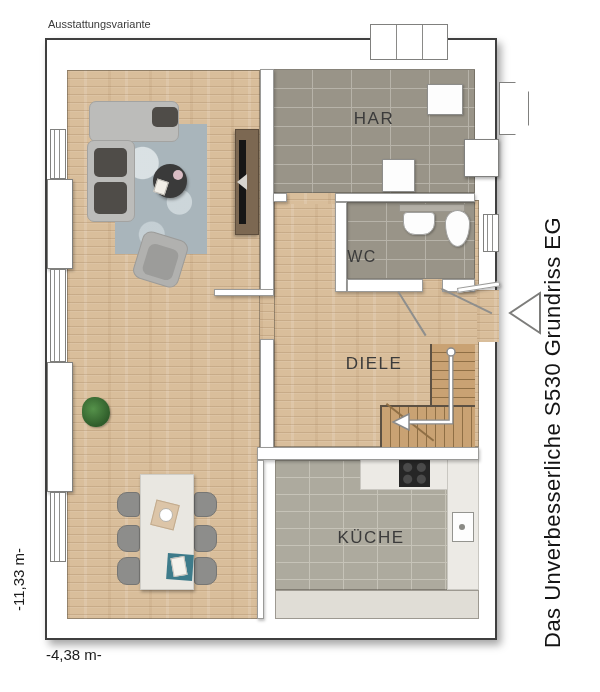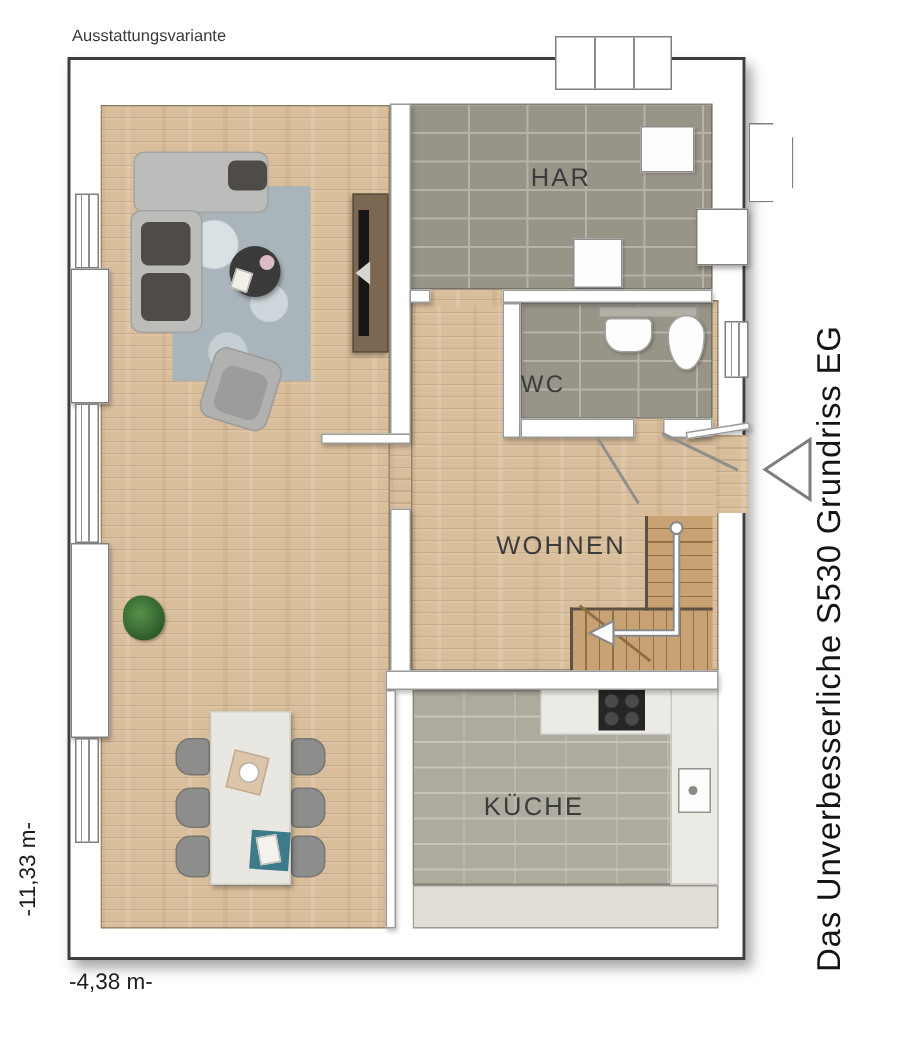--- a/index.html
+++ b/index.html
@@ -153,22 +153,22 @@
 
     <div class="winbox" style="left:417px;top:99px;width:35px;height:38px;"></div>
     <div class="glazing" style="left:436px;top:174px;width:16px;height:38px;"></div>
     <div class="winbox" style="left:452px;top:42px;width:30px;height:53px;box-shadow:none;
          clip-path:polygon(0 0,55% 0,55% 18%,100% 18%,100% 82%,55% 82%,55% 100%,0 100%);"></div>
     <div class="winbox" style="left:323px;top:-16px;width:78px;height:36px;box-shadow:none;
          background-image:linear-gradient(90deg,transparent 0 25px,#8a8a88 25px 26px,transparent 26px 51px,#8a8a88 51px 52px,transparent 52px);"></div>
 
     <div class="room-label" style="left:327px;top:79px;">HAR</div>
     <div class="room-label" style="left:315px;top:217px;font-size:16px;text-align:right;">WC</div>
-    <div class="room-label" style="left:327px;top:324px;">WOHNEN</div>
-    <div class="room-label" style="left:309px;top:498px;">KÜCHE</div>
+    <div class="room-label" style="left:327px;top:324px;">DIELE</div>
+    <div class="room-label" style="left:324px;top:498px;">KÜCHE</div>
   </div>
 
   <svg class="abs" style="left:505px;top:290px;" width="40" height="46">
     <polygon points="35,3 5,23 35,43" fill="#ffffff" stroke="#7d7d7b" stroke-width="2"></polygon>
   </svg>
 
   <div class="abs dim-label" style="left:46px;top:646px;">-4,38 m-</div>
   <div class="abs dim-label vert" style="left:10px;top:548px;">-11,33 m-</div>
 
   <div class="abs vert" id="side-title" style="left:540px;top:158px;height:490px;display:flex;align-items:center;">Das Unverbesserliche S530 Grundriss EG</div>

